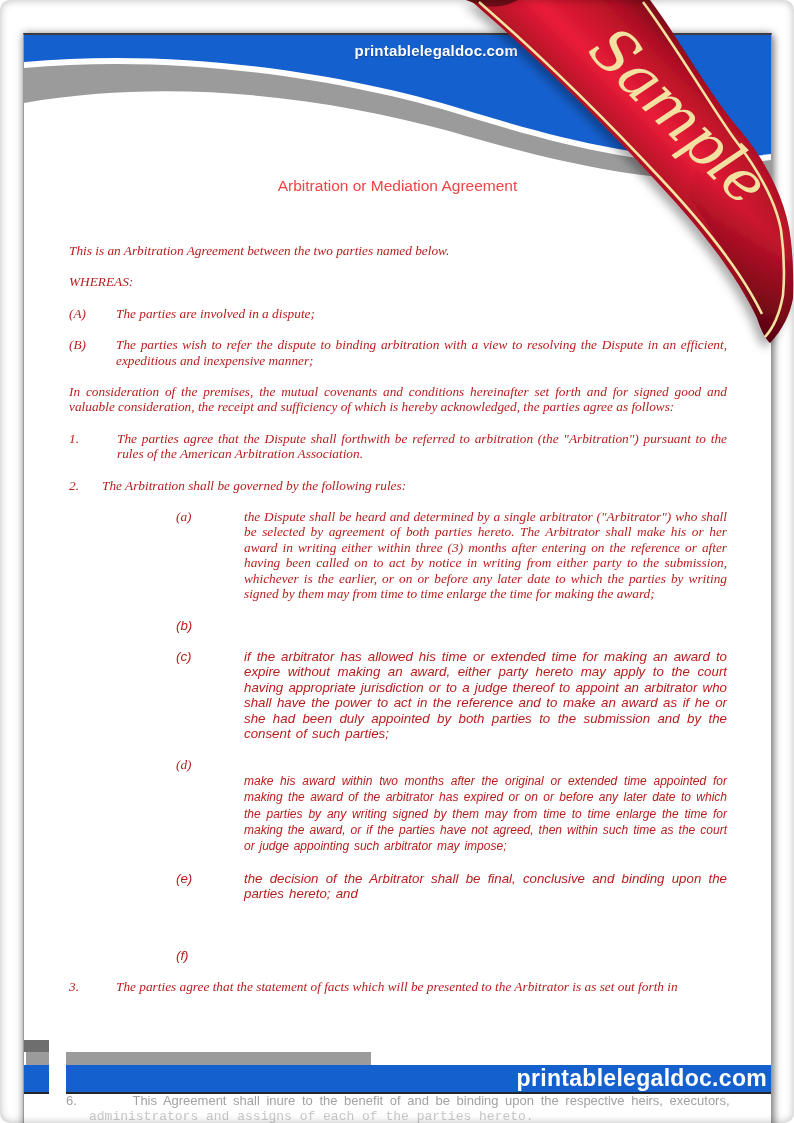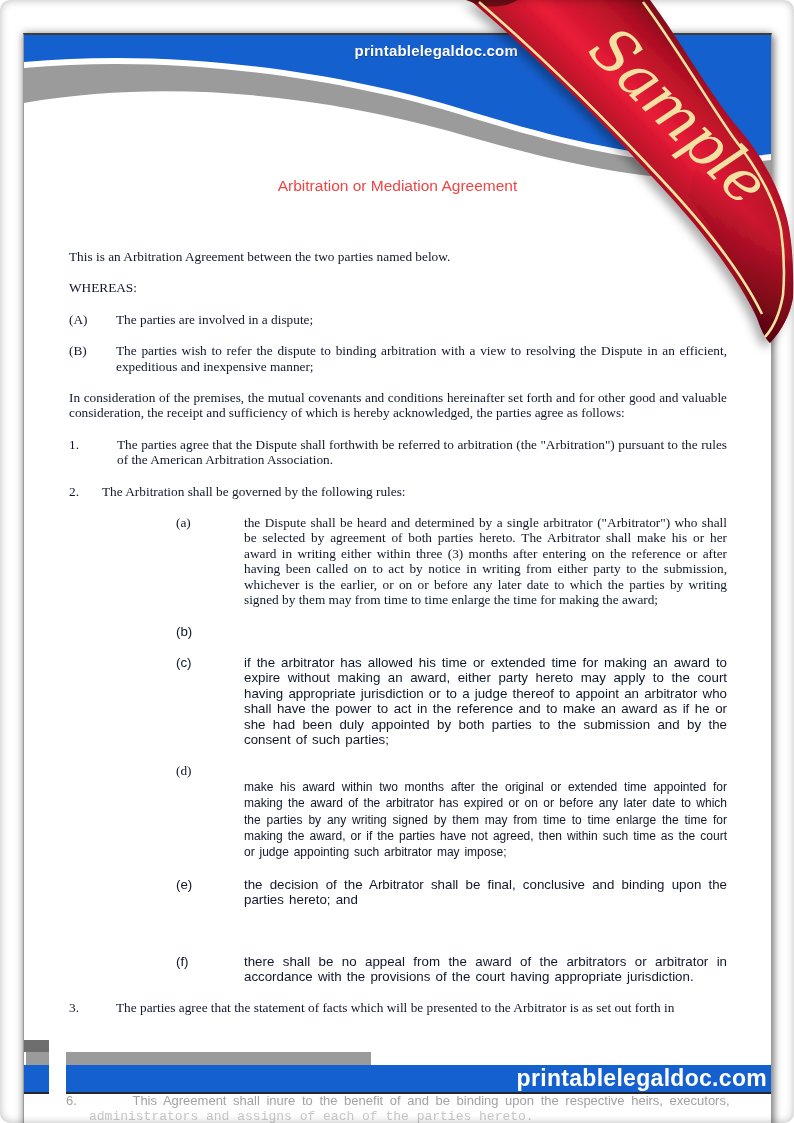--- a/index.html
+++ b/index.html
@@ -20,21 +20,21 @@
   .header-site{
     position:absolute;left:330px;top:7px;width:164px;text-align:right;
     font-family:"Liberation Sans",sans-serif;font-weight:bold;font-size:15px;
     color:#ffffff;letter-spacing:.2px;text-shadow:0 1px 1px rgba(0,0,0,.35);
   }
   .doc-title{
     position:absolute;left:0;top:142px;width:747px;text-align:center;
     font-family:"Liberation Sans",sans-serif;font-size:15.5px;color:#ef4444;
   }
   
-  .doc-body{position:absolute;left:45px;top:214px;width:658px;color:#0f172a;}
+  .doc-body{position:absolute;left:45px;top:208px;width:658px;color:#b91c1c;font-style:italic;}
   .para{margin:0 0 16px 0;text-align:justify;font-size:13.3px;line-height:15.4px;}
   .serif{font-family:"Liberation Serif",serif;}
   .sans{font-family:"Liberation Sans",sans-serif;font-size:12px;word-spacing:1.5px;}
   .item{display:flex;margin:0 0 16px 0;}
   .item .lbl{flex:0 0 auto;}
   .item .txt{flex:1 1 auto;text-align:justify;font-size:13.3px;line-height:15.4px;}
   .lbl{font-size:13.3px;line-height:15.4px;}
   .w47{width:47px;}.w48{width:48px;}.w33{width:33px;}
   .sub{margin-left:107px;}
   .sub .lbl{width:68px;}
@@ -86,21 +86,21 @@
     <div class="item serif">
       <span class="lbl w47">(A)</span>
       <span class="txt serif">The parties are involved in a dispute;</span>
     </div>
 
     <div class="item serif">
       <span class="lbl w47">(B)</span>
       <span class="txt serif">The parties wish to refer the dispute to binding arbitration with a view to resolving the Dispute in an efficient, expeditious and inexpensive manner;</span>
     </div>
 
-    <p class="para serif">In consideration of the premises, the mutual covenants and conditions hereinafter set forth and for other good and valuable consideration, the receipt and sufficiency of which is hereby acknowledged, the parties agree as follows:</p>
+    <p class="para serif">In consideration of the premises, the mutual covenants and conditions hereinafter set forth and for signed good and valuable consideration, the receipt and sufficiency of which is hereby acknowledged, the parties agree as follows:</p>
 
     <div class="item serif">
       <span class="lbl w48">1.</span>
       <span class="txt serif">The parties agree that the Dispute shall forthwith be referred to arbitration (the "Arbitration") pursuant to the rules of the American Arbitration Association.</span>
     </div>
 
     <div class="item serif">
       <span class="lbl w33">2.</span>
       <span class="txt serif">The Arbitration shall be governed by the following rules:</span>
     </div>
@@ -125,21 +125,20 @@
         <span class="sans">make his award within two months after the original or extended time appointed for making the award of the arbitrator has expired or on or before any later date to which the parties by any writing signed by them may from time to time enlarge the time for making the award, or if the parties have not agreed, then within such time as the court or judge appointing such arbitrator may impose;</span></span>
     </div>
 
     <div class="item sub gap-after-e">
       <span class="lbl sans">(e)</span>
       <span class="txt sans">the decision of the Arbitrator shall be final, conclusive and binding upon the parties hereto; and</span>
     </div>
 
     <div class="item sub">
       <span class="lbl sans">(f)</span>
-      <span class="txt sans">there shall be no appeal from the award of the arbitrators or arbitrator in accordance with the provisions of the court having appropriate jurisdiction.</span>
     </div>
 
     <div class="item serif">
       <span class="lbl w47">3.</span>
       <span class="txt serif">The parties agree that the statement of facts which will be presented to the Arbitrator is as set out forth in</span>
     </div>
   </div>
 
   <div class="clip-marks">.. . ‥ .</div>
 

